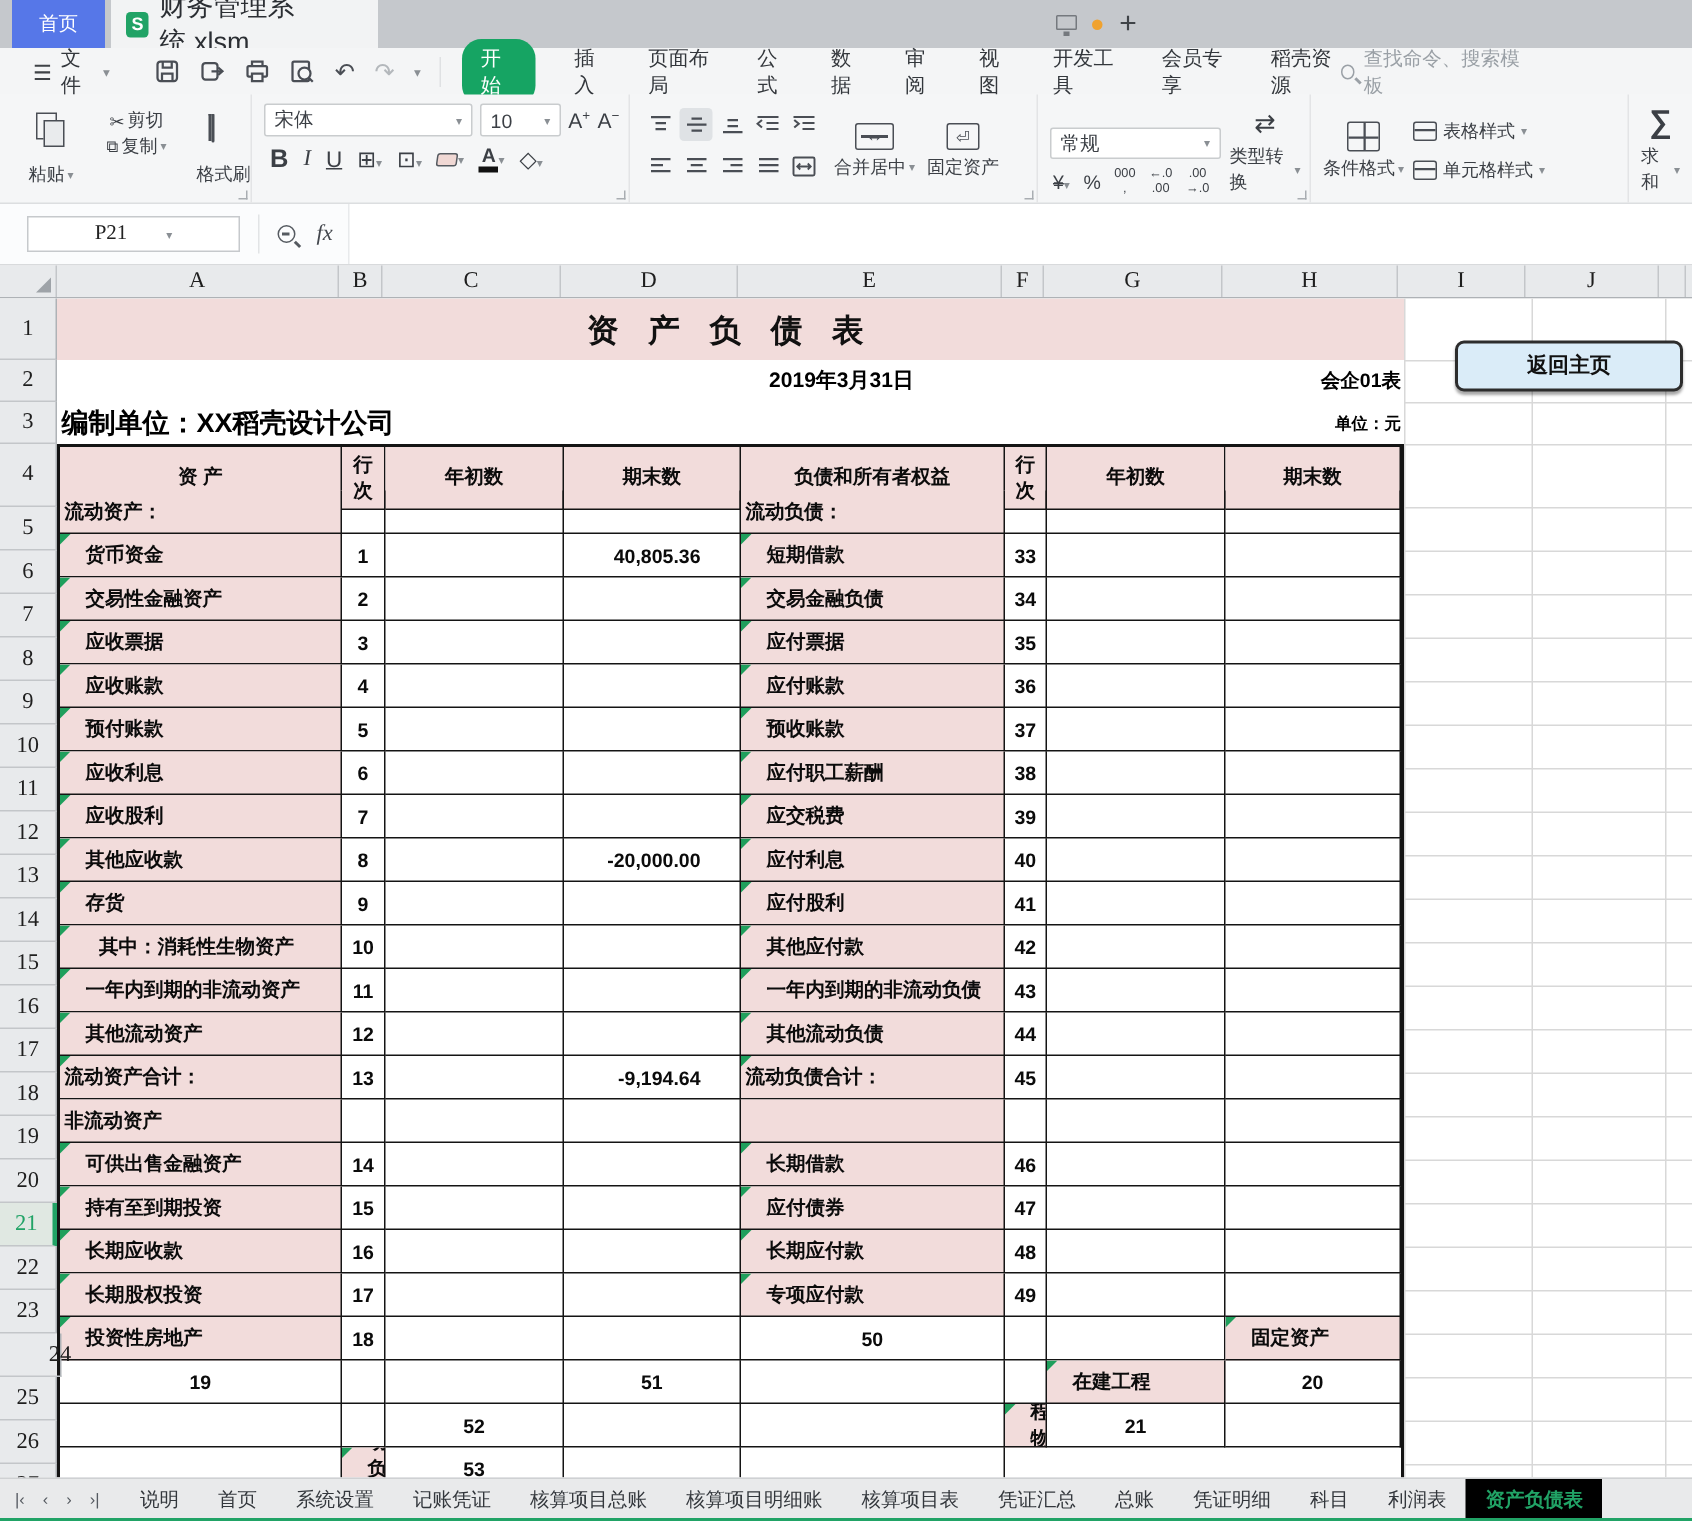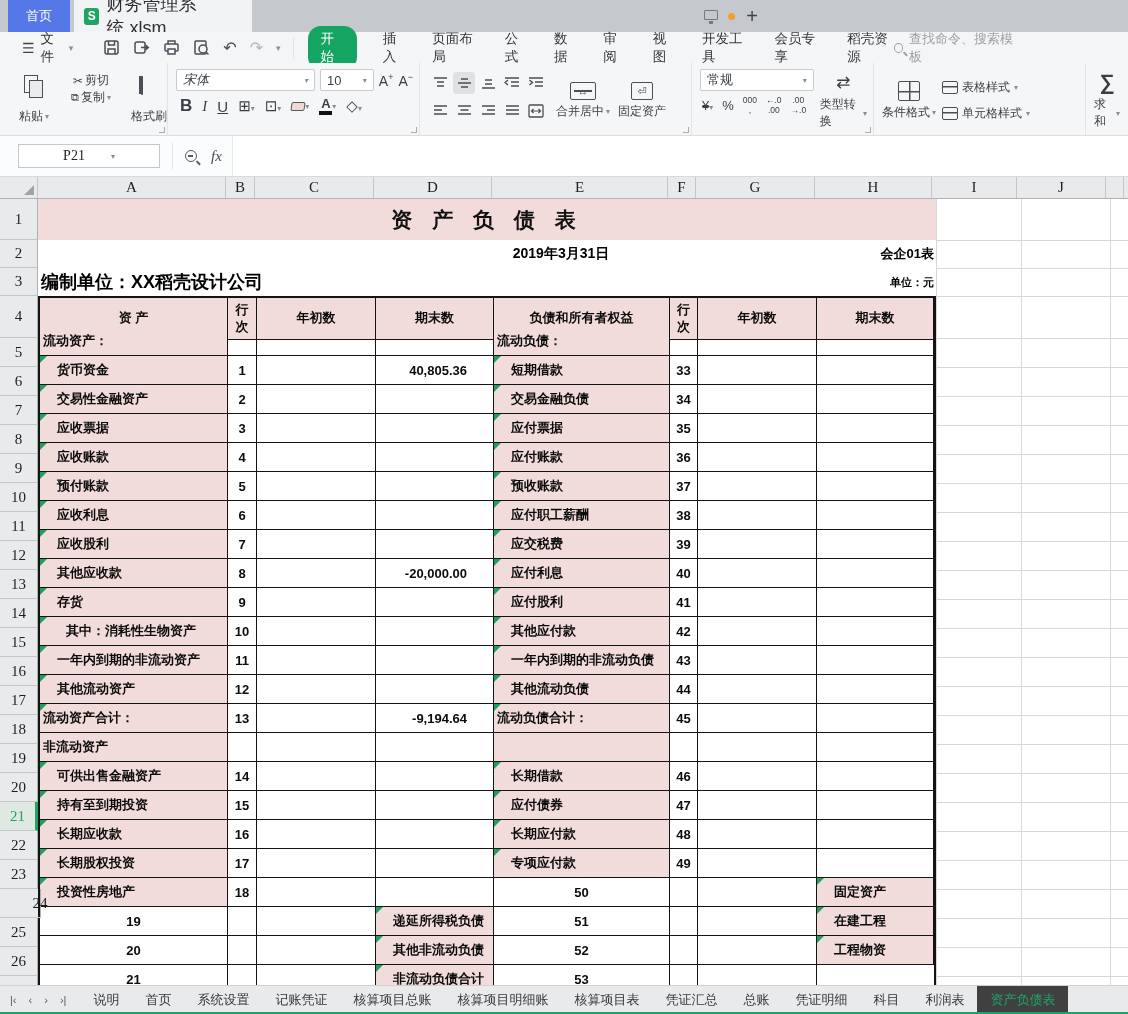--- a/index.html
+++ b/index.html
@@ -78,21 +78,21 @@
   .aic { width:22px; height:22px; display:flex; align-items:center; justify-content:center; border-radius:3px; }
   .aic.on { background:#dfe2e5; }
   .stack { display:flex; flex-direction:column; align-items:center; justify-content:center; gap:3px; padding-top:2px; }
   .mergeicon { width:26px; height:18px; border:1.5px solid #4a4e55; border-radius:2px; position:relative; }
   .mergeicon::before { content:""; position:absolute; left:3px; right:3px; top:7px; height:1.5px; background:#4a4e55; }
   .mergeicon::after { content:"↔"; position:absolute; left:0; right:0; top:2px; text-align:center; font-size:11px; color:#4a4e55; }
   .wrapicon { width:22px; height:18px; border:1.5px solid #4a4e55; border-radius:2px; display:flex;
               align-items:center; justify-content:center; font-size:11px; color:#4a4e55; }
 
   .sec-num { width:182px; display:flex; gap:6px; }
-  .numcol { display:flex; flex-direction:column; gap:5px; width:130px; }
+  .numcol { display:flex; flex-direction:column; gap:5px; width:130px;margin-top:16px; }
   .numrow2 { display:flex; align-items:center; gap:9px; font-size:13px; padding-left:2px; }
   .tiny2 { font-size:8.5px; line-height:1.15; white-space:pre-line; text-align:center; }
 
   .sec-style { width:212px; display:flex; gap:6px; align-items:center; }
   .cfgrid { width:22px; height:20px; border:1.5px solid #4a4e55; border-radius:2px;
             background:linear-gradient(#4a4e55,#4a4e55) 10px 0/1.5px 100% no-repeat,
                        linear-gradient(#4a4e55,#4a4e55) 0 9px/100% 1.5px no-repeat; }
   .stylecol { display:flex; flex-direction:column; gap:9px; }
   .stylerow { display:flex; align-items:center; gap:4px; font-size:12px; }
   .tsicon { width:16px; height:13px; border:1.5px solid #4a4e55; border-radius:2px;
@@ -165,21 +165,21 @@
              display:flex; align-items:center; justify-content:center; font-size:14px; font-weight:bold; color:#111; }
 
   
   .sheetbar { position:absolute; left:0; top:985px; width:1128px; height:29px; background:#e9eaeb;
               border-top:1px solid #cfd1d3; display:flex; align-items:stretch; }
   .sheetbar::after { content:""; position:absolute; left:0; bottom:0; width:1128px; height:2px; background:#21a366; }
   .stnav { display:flex; align-items:center; gap:12px; padding:0 14px 0 10px; color:#555a60; font-size:11px; }
   .stnav span { cursor:default; }
   .stabs { display:flex; align-items:stretch; }
   .stab { display:flex; align-items:center; padding:0 13px; font-size:13px; color:#33373c; white-space:nowrap; }
-  .stab.active { background:#404040; color:#21a366; font-weight:normal; }
+  .stab.active { background:#000000; color:#21a366; font-weight:bold; }
 </style>
 </head>
 <body>
 
 <div id="app">
 
   <div class="titlebar">
     <div class="hometab">首页</div>
     <div class="doctab">
       <span class="slogo">S</span>
@@ -274,21 +274,21 @@
         </div>
       <div></div>
       <div class="rlabel">
           <span>格式刷</span>
         </div>
       <span class="cornermark"></span>
     </div>
 
     <div class="rsec sec-font">
       <div class="fontrow1">
-        <div class="combo" style="width:140px;font-style:italic;">
+        <div class="combo" style="width:140px;">
             <span>宋体</span>
             <span class="dd">▾</span>
           </div>
         <div class="combo" style="width:54px;">
             <span>10</span>
             <span class="dd">▾</span>
           </div>
         <span class="azoom">A<sup>+</sup></span>
         <span class="azoom">A<sup>−</sup></span>
       </div>
@@ -674,42 +674,41 @@
         <div class="cell num">18</div>
         <div class="cell num"></div>
         <div class="cell val"></div>
         <div class="cell num">50</div>
         <div class="cell num"></div>
         <div class="cell num"></div>
         <div class="cell pink lbl">固定资产<span class="mark"></span></div>
         <div class="cell num">19</div>
         <div class="cell num"></div>
         <div class="cell val"></div>
-        <div class="cell pink lbl">递延所得税负债<span class="mark"></span></div>
         <div class="cell num">51</div>
         <div class="cell num"></div>
         <div class="cell num"></div>
         <div class="cell pink lbl">在建工程<span class="mark"></span></div>
         <div class="cell num">20</div>
         <div class="cell num"></div>
         <div class="cell val"></div>
-        <div class="cell pink lbl">其他非流动负债<span class="mark"></span></div>
         <div class="cell num">52</div>
         <div class="cell num"></div>
         <div class="cell num"></div>
         <div class="cell pink lbl">工程物资<span class="mark"></span></div>
         <div class="cell num">21</div>
         <div class="cell num"></div>
         <div class="cell val"></div>
         <div class="cell pink lbl">非流动负债合计<span class="mark"></span></div>
         <div class="cell num">53</div>
         <div class="cell num"></div>
         <div class="cell num"></div>
       </div>
 
+    <div class="backbtn">返回主页</div>
   </div>
 
   <div class="rowhead" id="rowhead">
       <div class="rhcell" style="height: 41px;">1</div>
       <div class="rhcell" style="height: 28px;">2</div>
       <div class="rhcell" style="height: 28px;">3</div>
       <div class="rhcell" style="height: 42px;">4</div>
       <div class="rhcell" style="height: 29px;">5</div>
       <div class="rhcell" style="height: 29px;">6</div>
       <div class="rhcell" style="height: 29px;">7</div>

